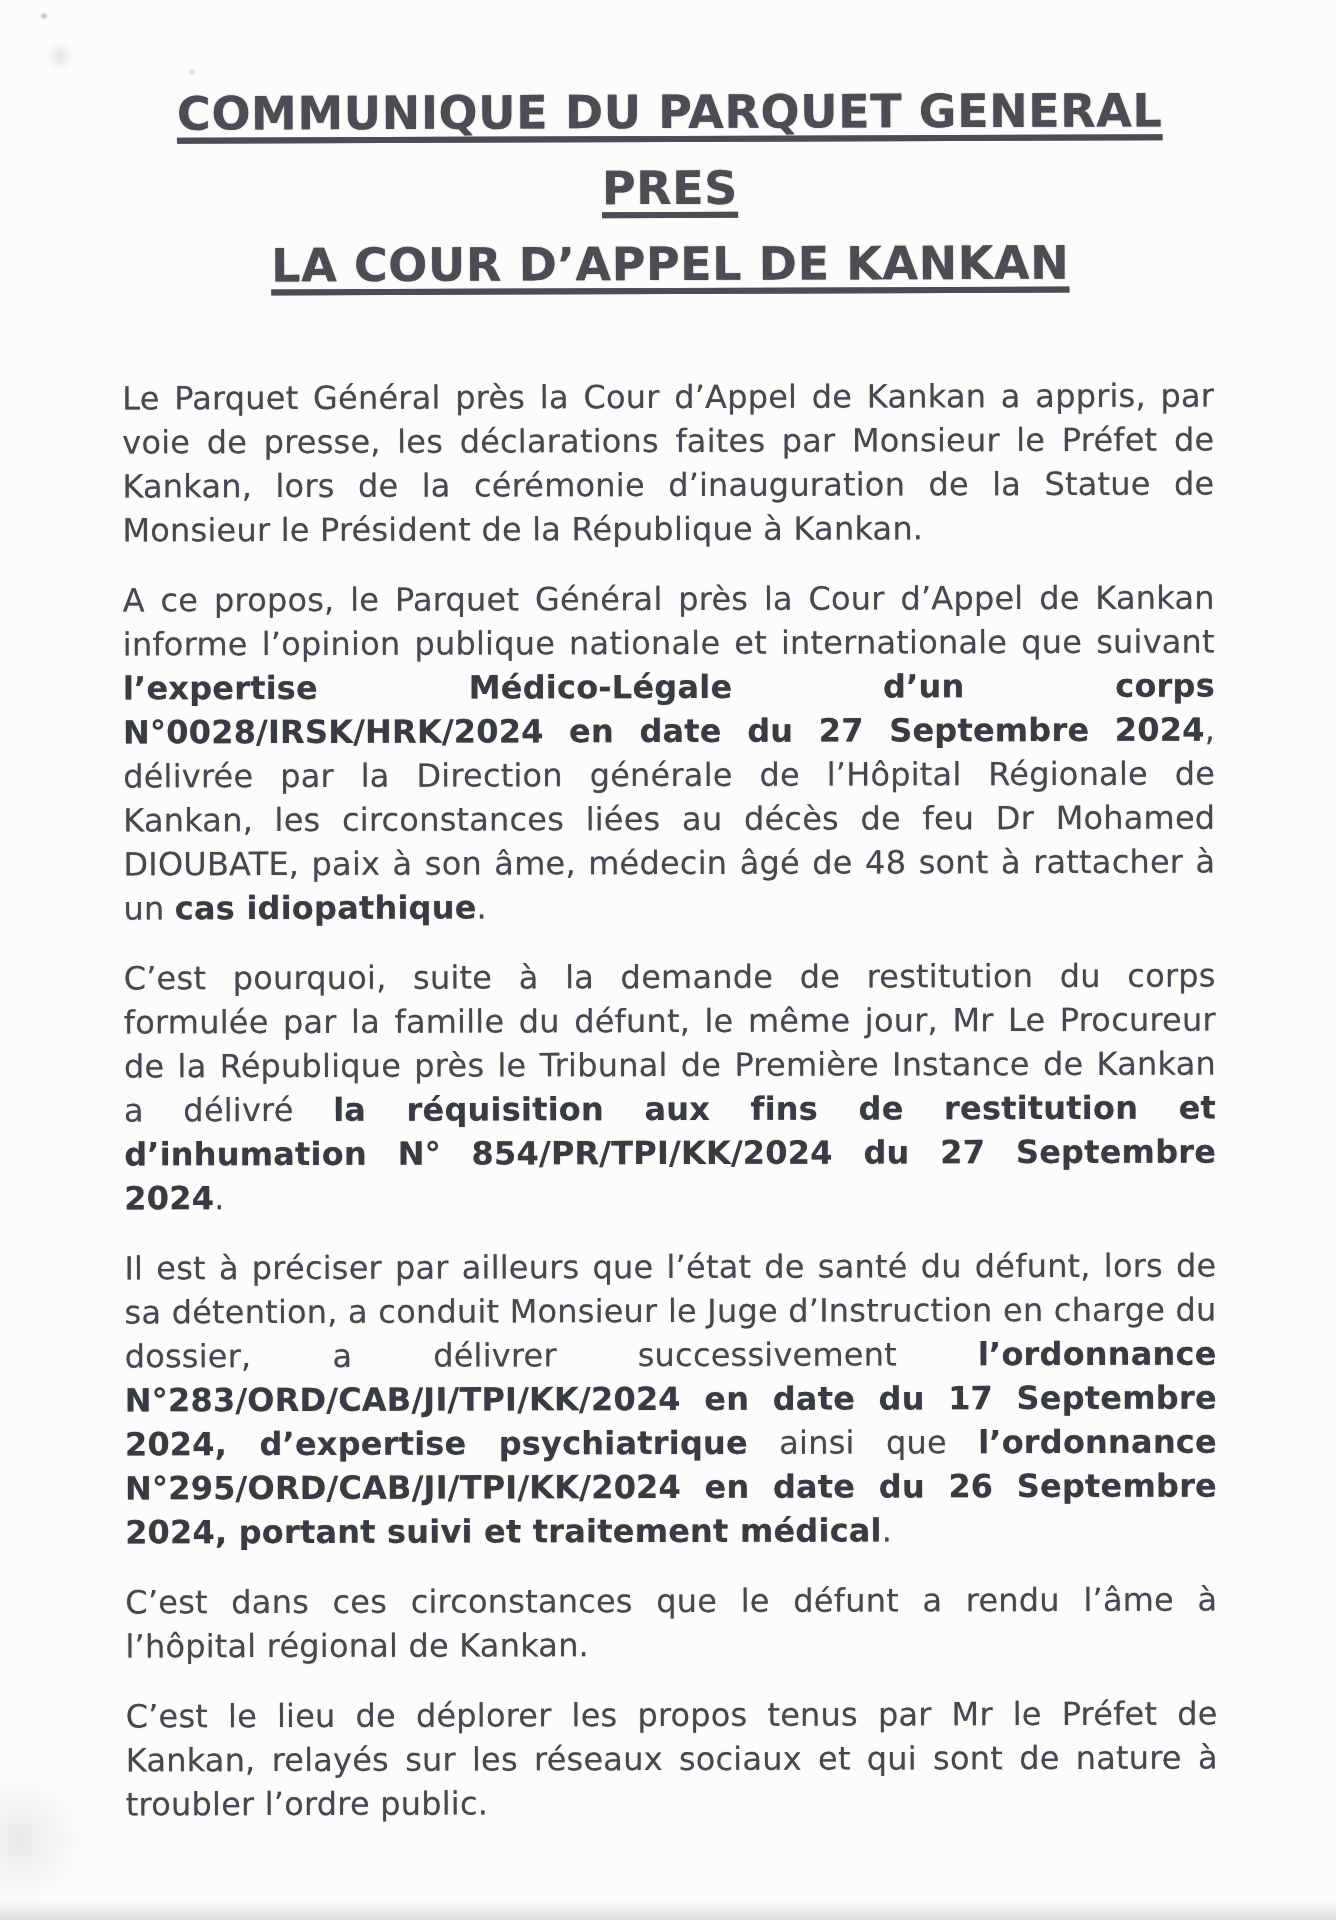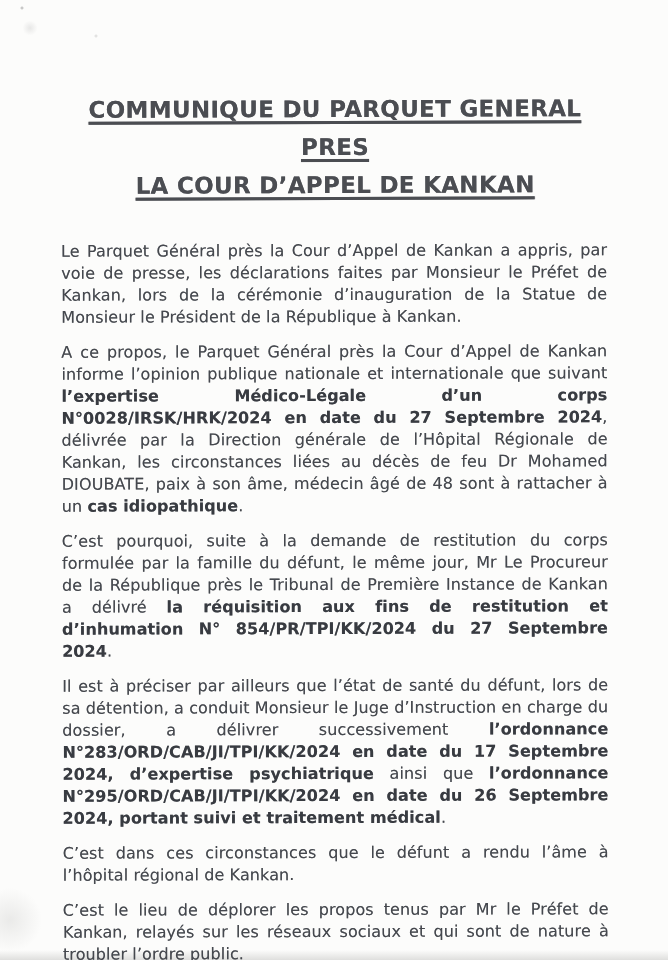--- a/index.html
+++ b/index.html
@@ -9,21 +9,21 @@
     height: 960px;
     overflow: hidden;
     background: #fcfcfb;
     font-family: "DejaVu Sans", "Liberation Sans", sans-serif;
   }
   .scan-page {
     position: relative;
     width: 668px;
     height: 960px;
     box-sizing: border-box;
-    padding: 90px 60px 0 62px;
+    padding: 38px 60px 0 62px;
     background:
       radial-gradient(circle 3px at 22px 8px, rgba(110,110,110,0.55), rgba(110,110,110,0) 70%),
       radial-gradient(circle 10px at 30px 28px, rgba(170,170,170,0.25), rgba(170,170,170,0) 75%),
       radial-gradient(circle 3px at 96px 36px, rgba(140,140,140,0.35), rgba(140,140,140,0) 70%),
       radial-gradient(circle 40px at 10px 920px, rgba(180,180,178,0.25), rgba(180,180,178,0) 80%),
       linear-gradient(to top, rgba(168,168,165,0.35), rgba(168,168,165,0) 10px),
       linear-gradient(#fcfcfb, #fcfcfb);
   }
   .title-block {
     text-align: center;

